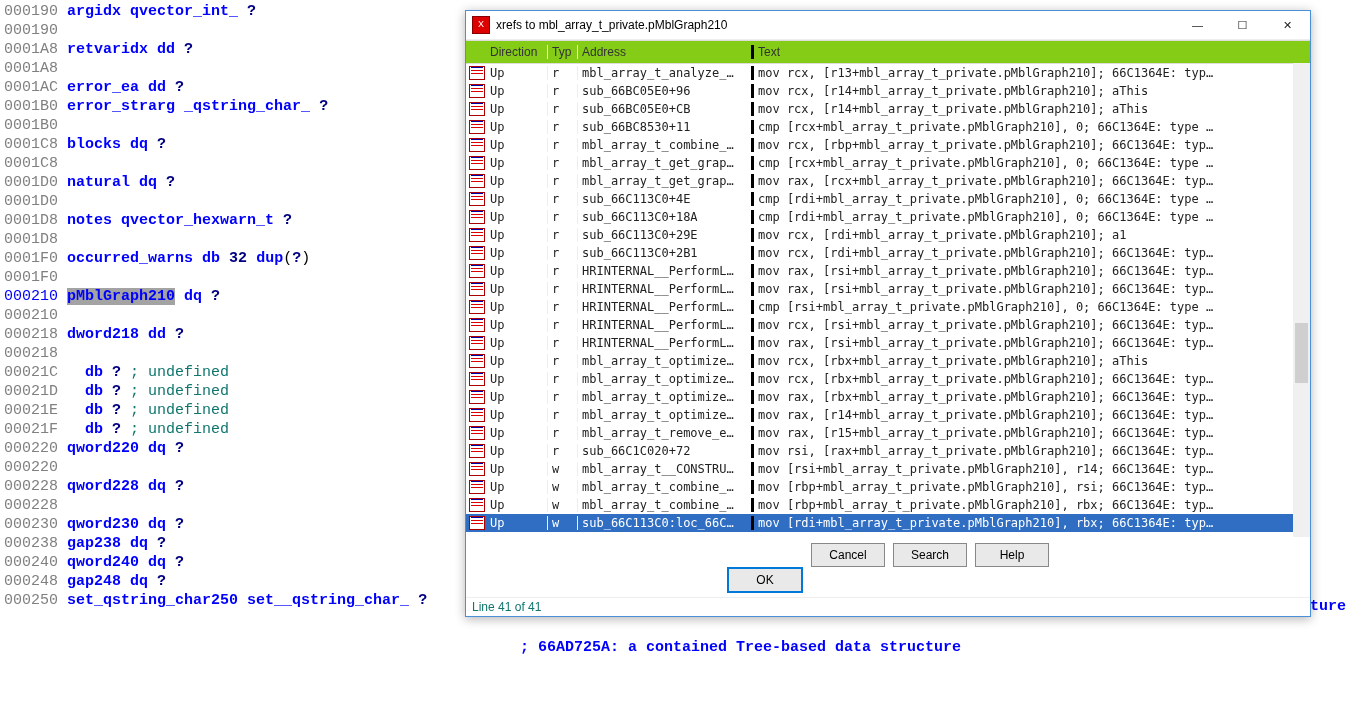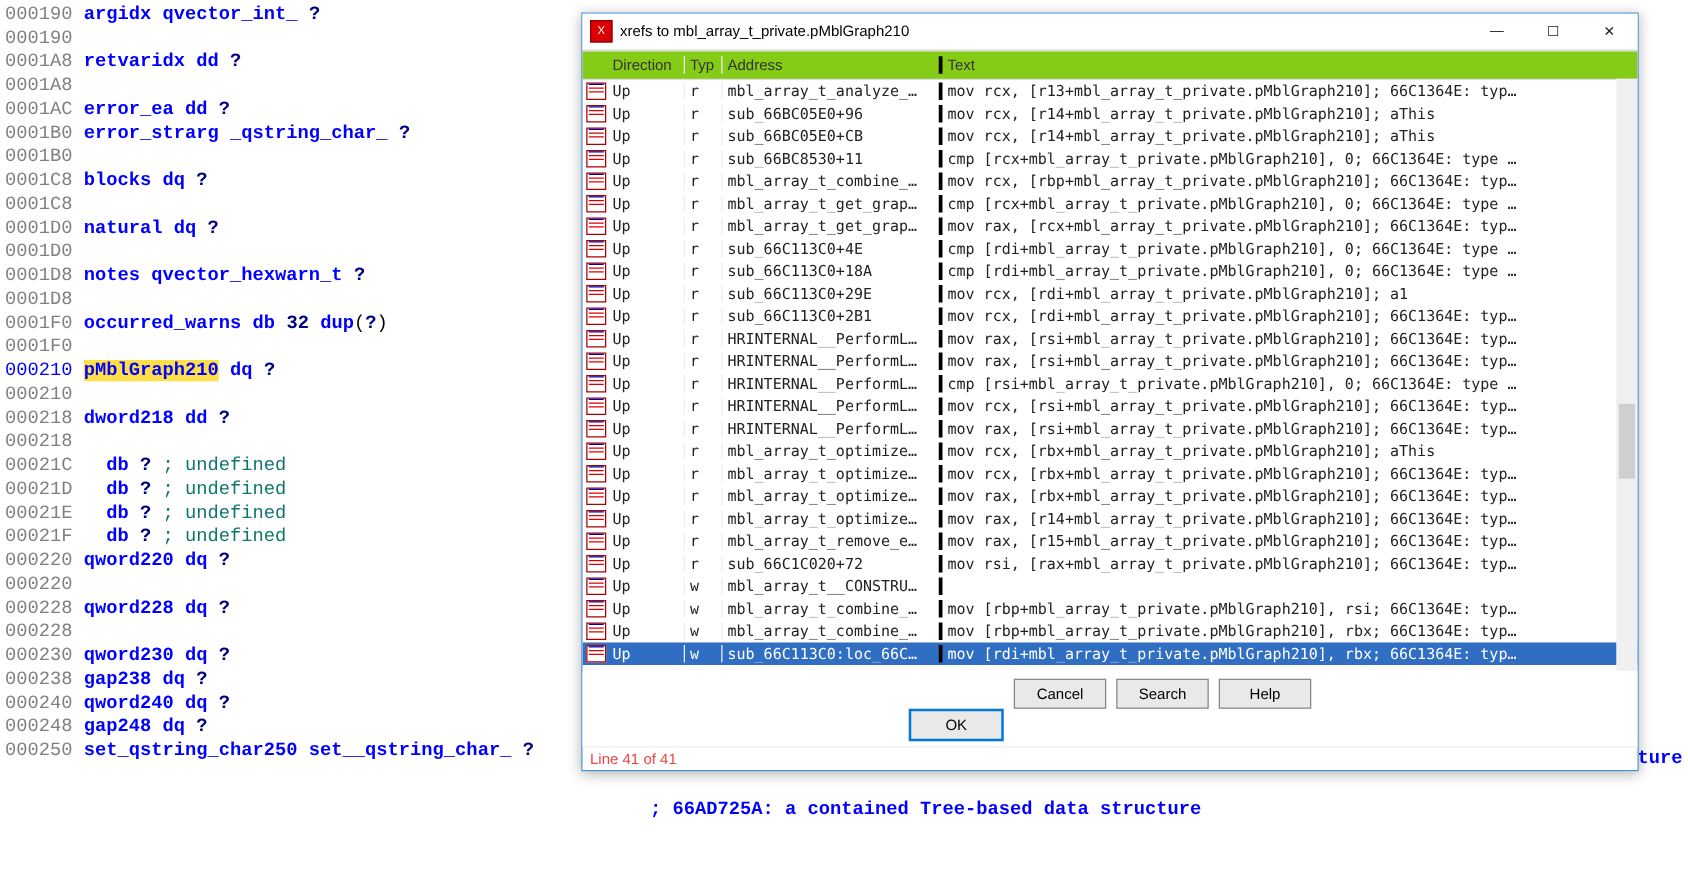--- a/index.html
+++ b/index.html
@@ -21,21 +21,21 @@
     box-sizing: border-box;
     line-height: 19px;
     white-space: pre;
   }
   .addr { color: #808080; }
   .addr-blue { color: #0000ff; }
   .name { color: #0000ff; font-weight: bold; }
   .kw { color: #0000ff; font-weight: bold; }
   .val { color: #000080; font-weight: bold; }
   .comment { color: #0f766e; }
-  .highlight { background: #fde047; }
+  .highlight { background: #a3a3a3; }
   .far-comment { color: #0000ff; font-weight: bold; }
 
   
   .modal {
     position: absolute;
     left: 465px;
     top: 10px;
     width: 844px;
     height: 605px;
     background: #fff;
@@ -160,21 +160,21 @@
     align-items: center;
     justify-content: center;
   }
   .btn.default { border: 2px solid #0078d7; margin-top: 24px; }
 
   .status-line {
     padding: 2px 6px;
     font-family: "Segoe UI", sans-serif;
     font-size: 12px;
     border-top: 1px solid #eee;
-    color: #ef4444;
+    color: #0f766e;
   }
 </style>
 </head>
 <body>
 
 <div class="code-listing" id="listing"><div><span class="addr">000190</span> <span class="name">argidx</span> <span class="kw">qvector_int_</span> <span class="val">?</span></div><div><span class="addr">000190</span> </div><div><span class="addr">0001A8</span> <span class="name">retvaridx</span> <span class="kw">dd</span> <span class="val">?</span></div><div><span class="addr">0001A8</span> </div><div><span class="addr">0001AC</span> <span class="name">error_ea</span> <span class="kw">dd</span> <span class="val">?</span></div><div><span class="addr">0001B0</span> <span class="name">error_strarg</span> <span class="kw">_qstring_char_</span> <span class="val">?</span></div><div><span class="addr">0001B0</span> </div><div><span class="addr">0001C8</span> <span class="name">blocks</span> <span class="kw">dq</span> <span class="val">?</span></div><div><span class="addr">0001C8</span> </div><div><span class="addr">0001D0</span> <span class="name">natural</span> <span class="kw">dq</span> <span class="val">?</span></div><div><span class="addr">0001D0</span> </div><div><span class="addr">0001D8</span> <span class="name">notes</span> <span class="kw">qvector_hexwarn_t</span> <span class="val">?</span></div><div><span class="addr">0001D8</span> </div><div><span class="addr">0001F0</span> <span class="name">occurred_warns</span> <span class="kw">db</span> <span class="val">32</span> <span class="kw">dup</span>(<span class="val">?</span>)</div><div><span class="addr">0001F0</span> </div><div><span class="addr-blue">000210</span> <span class="name highlight">pMblGraph210</span> <span class="kw">dq</span> <span class="val">?</span></div><div><span class="addr">000210</span> </div><div><span class="addr">000218</span> <span class="name">dword218</span> <span class="kw">dd</span> <span class="val">?</span></div><div><span class="addr">000218</span> </div><div><span class="addr">00021C</span>   <span class="kw">db</span> <span class="val">?</span><span class="comment"> ; undefined</span></div><div><span class="addr">00021D</span>   <span class="kw">db</span> <span class="val">?</span><span class="comment"> ; undefined</span></div><div><span class="addr">00021E</span>   <span class="kw">db</span> <span class="val">?</span><span class="comment"> ; undefined</span></div><div><span class="addr">00021F</span>   <span class="kw">db</span> <span class="val">?</span><span class="comment"> ; undefined</span></div><div><span class="addr">000220</span> <span class="name">qword220</span> <span class="kw">dq</span> <span class="val">?</span></div><div><span class="addr">000220</span> </div><div><span class="addr">000228</span> <span class="name">qword228</span> <span class="kw">dq</span> <span class="val">?</span></div><div><span class="addr">000228</span> </div><div><span class="addr">000230</span> <span class="name">qword230</span> <span class="kw">dq</span> <span class="val">?</span></div><div><span class="addr">000238</span> <span class="name">gap238</span> <span class="kw">dq</span> <span class="val">?</span></div><div><span class="addr">000240</span> <span class="name">qword240</span> <span class="kw">dq</span> <span class="val">?</span></div><div><span class="addr">000248</span> <span class="name">gap248</span> <span class="kw">dq</span> <span class="val">?</span></div><div><span class="addr">000250</span> <span class="name">set_qstring_char250</span> <span class="kw">set__qstring_char_</span> <span class="val">?</span></div></div>
 
 <div style="position:absolute; left:1310px; top:598px;" class="far-comment">ture</div>
 <div style="position:absolute; left:520px; top:639px;" class="far-comment">; 66AD725A: a contained Tree-based data structure</div>
 
@@ -348,20 +348,21 @@
           <span class="col-dir">Up</span>
           <span class="col-typ">r</span>
           <span class="col-addr">sub_66C1C020+72</span>
           <span class="col-text">mov     rsi, [rax+mbl_array_t_private.pMblGraph210]; 66C1364E: typ…</span>
         </div>
         <div class="table-row">
           <span class="col-icon"><span class="row-icon"></span></span>
           <span class="col-dir">Up</span>
           <span class="col-typ">w</span>
           <span class="col-addr">mbl_array_t__CONSTRU…</span>
+          <span class="col-text">mov     [rsi+mbl_array_t_private.pMblGraph210], r14; 66C1364E: typ…</span>
         </div>
         <div class="table-row">
           <span class="col-icon"><span class="row-icon"></span></span>
           <span class="col-dir">Up</span>
           <span class="col-typ">w</span>
           <span class="col-addr">mbl_array_t_combine_…</span>
           <span class="col-text">mov     [rbp+mbl_array_t_private.pMblGraph210], rsi; 66C1364E: typ…</span>
         </div>
         <div class="table-row">
           <span class="col-icon"><span class="row-icon"></span></span>

